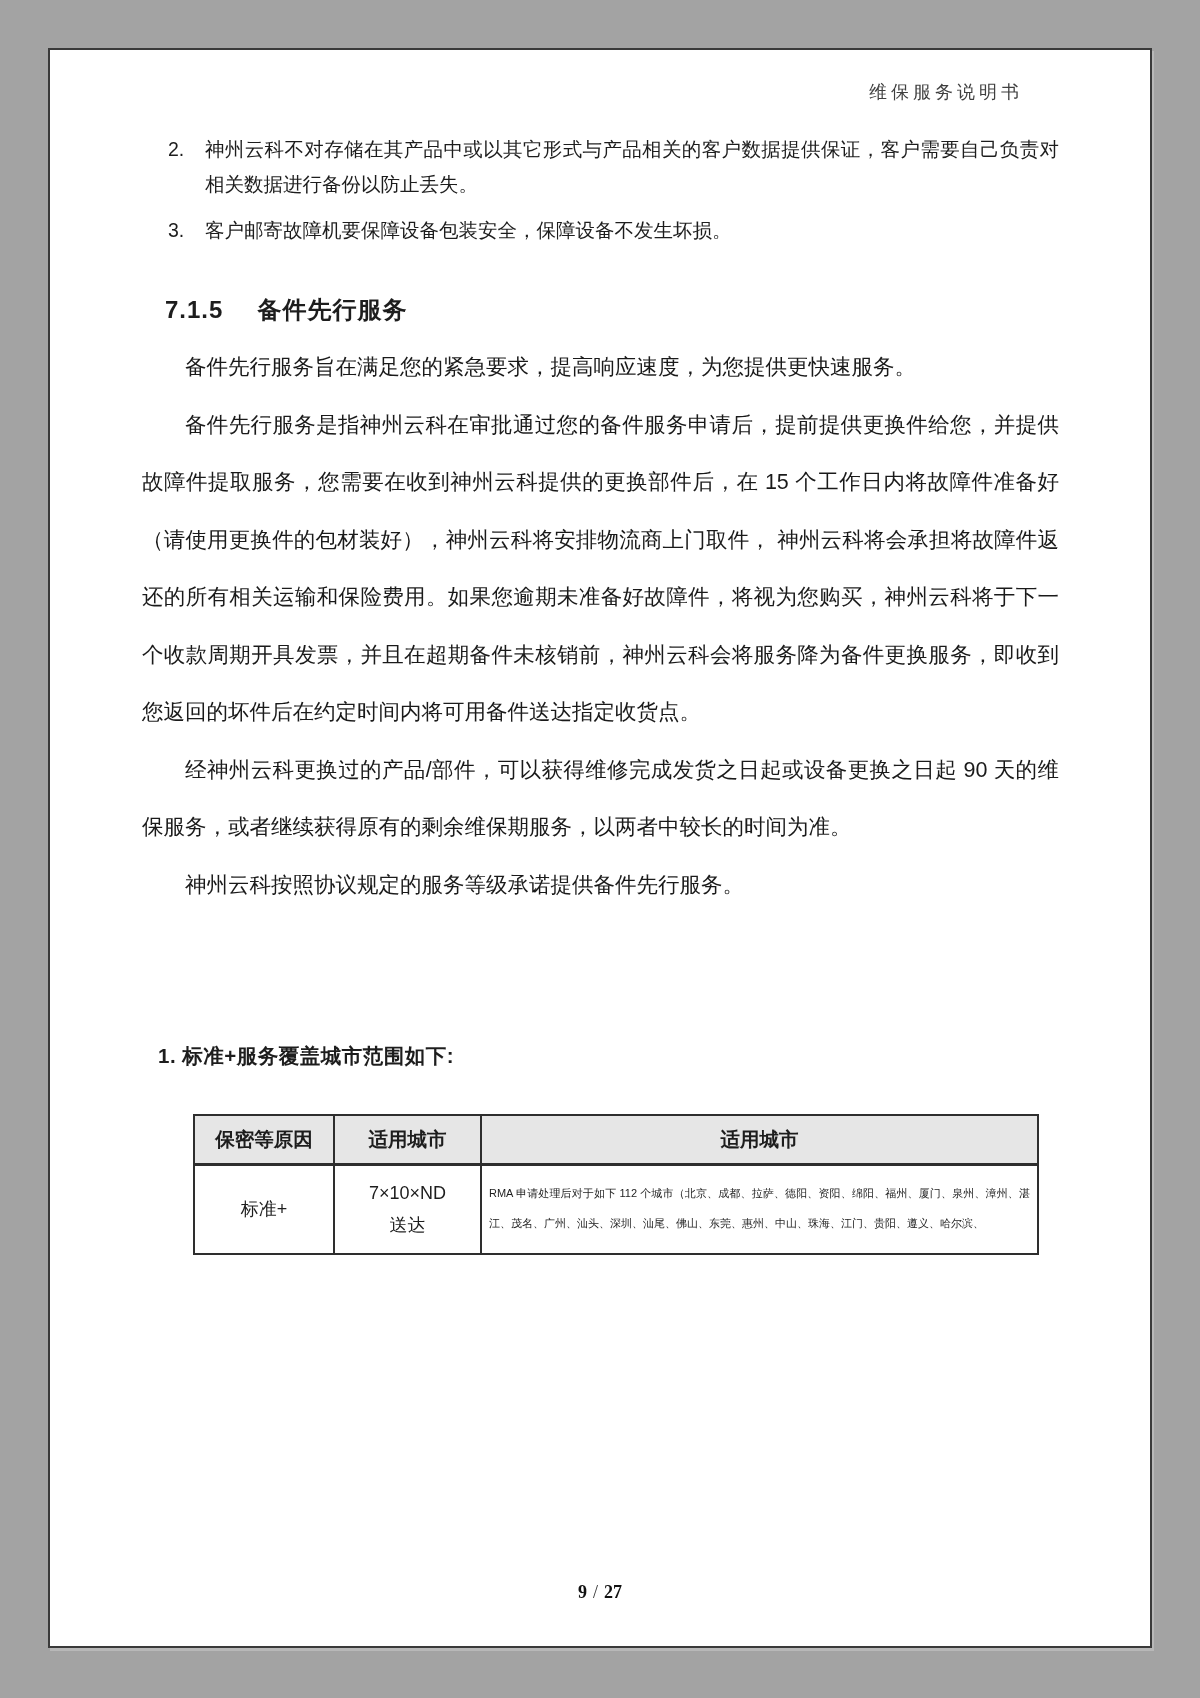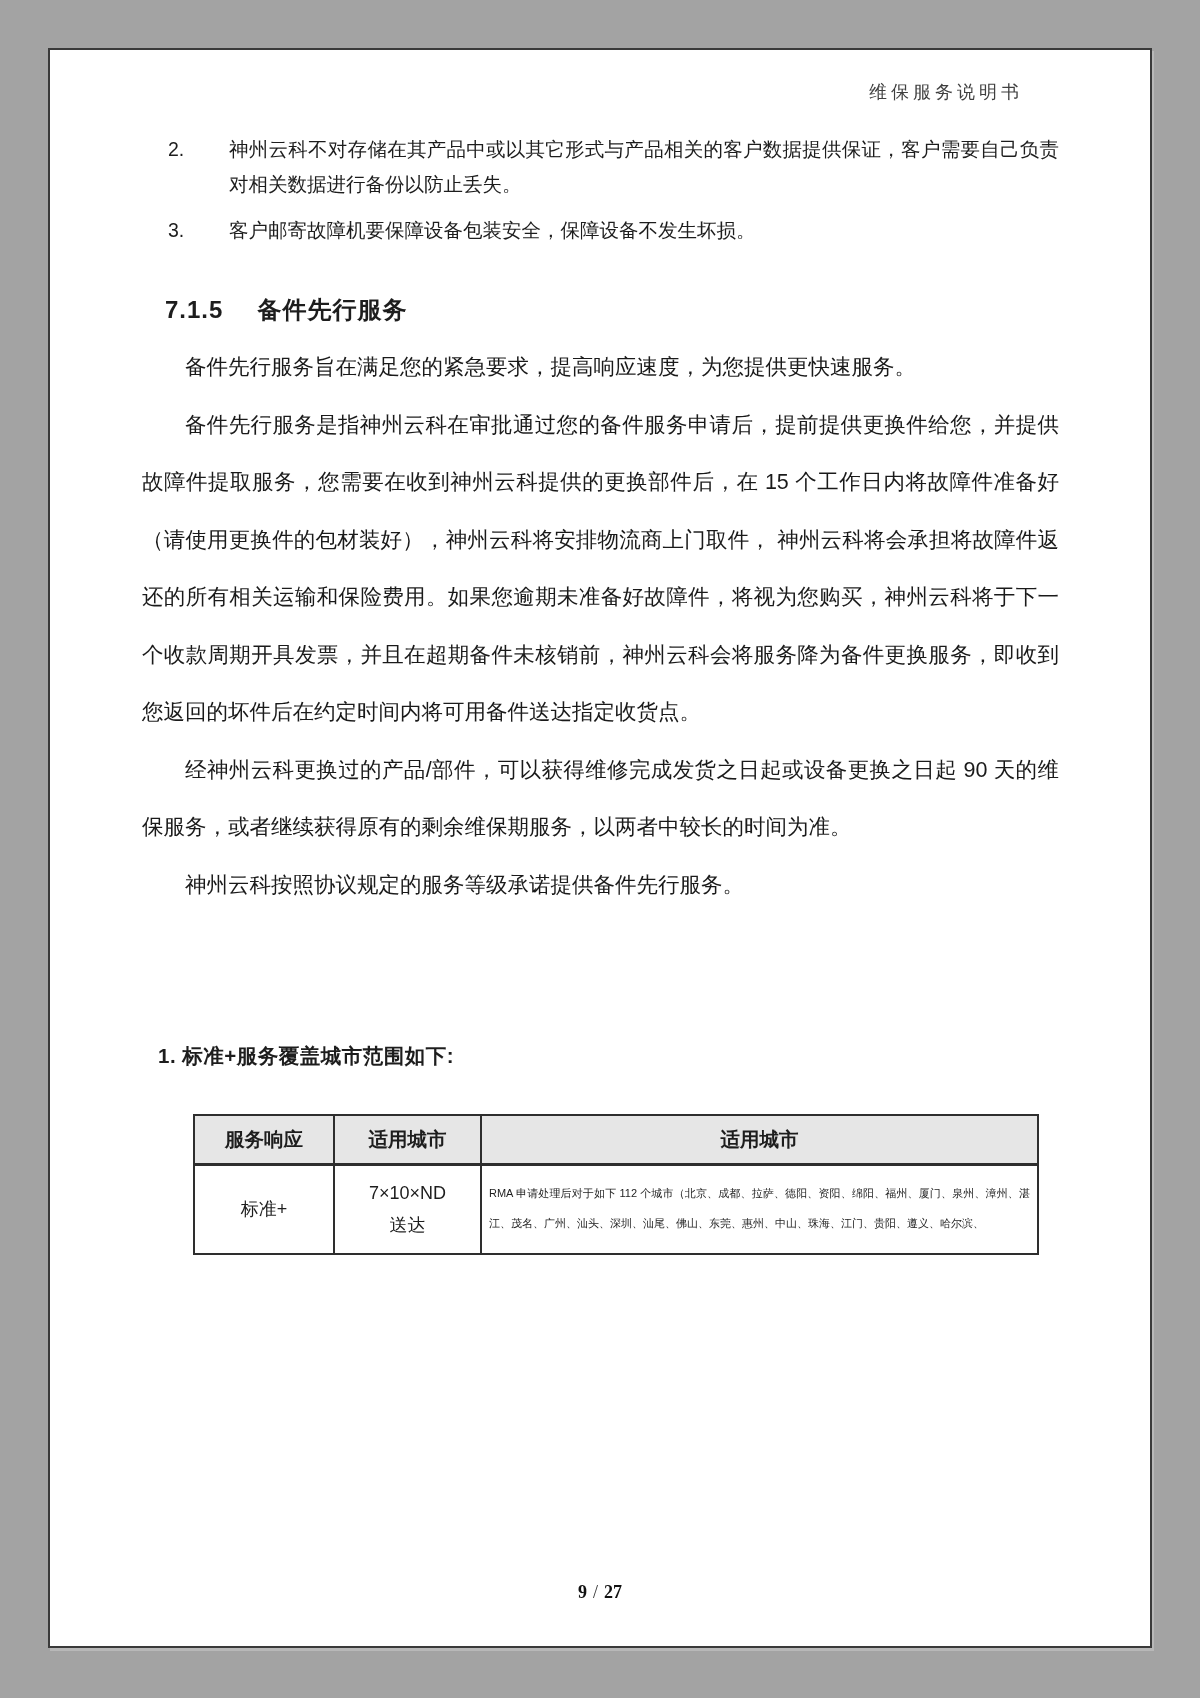--- a/index.html
+++ b/index.html
@@ -45,21 +45,21 @@
   .num-list .list-item {
     display: flex;
     font-size: 19.5px;
     line-height: 35px;
   }
   .num-list .list-item + .list-item { margin-top: 11px; }
   .list-num {
     flex: 0 0 37px;
     margin-left: 26px;
   }
-  .list-text { flex: 1; text-align: justify; margin-left: 24px; }
+  .list-text { flex: 1; text-align: justify; }
   .section-heading {
     margin-top: 46px;
     margin-left: 23px;
     font-size: 24px;
     font-weight: bold;
     letter-spacing: 1px;
     display: flex;
     align-items: baseline;
   }
   .section-number { margin-right: 34px; }
@@ -160,21 +160,21 @@
     <div class="coverage-heading">1. 标准+服务覆盖城市范围如下:</div>
 
     <table class="city-table">
       <colgroup>
         <col class="col-level">
         <col class="col-response">
         <col class="col-cities">
       </colgroup>
       <thead>
         <tr>
-          <th>服务响应</th>
+          <th>保密等原因</th>
           <th>适用城市</th>
           <th>适用城市</th>
         </tr>
       </thead>
       <tbody>
         <tr>
           <td class="cell-center">标准+</td>
           <td class="cell-center">
             <span class="response-line">7×10×ND</span>
             <span class="response-line">送达</span>

